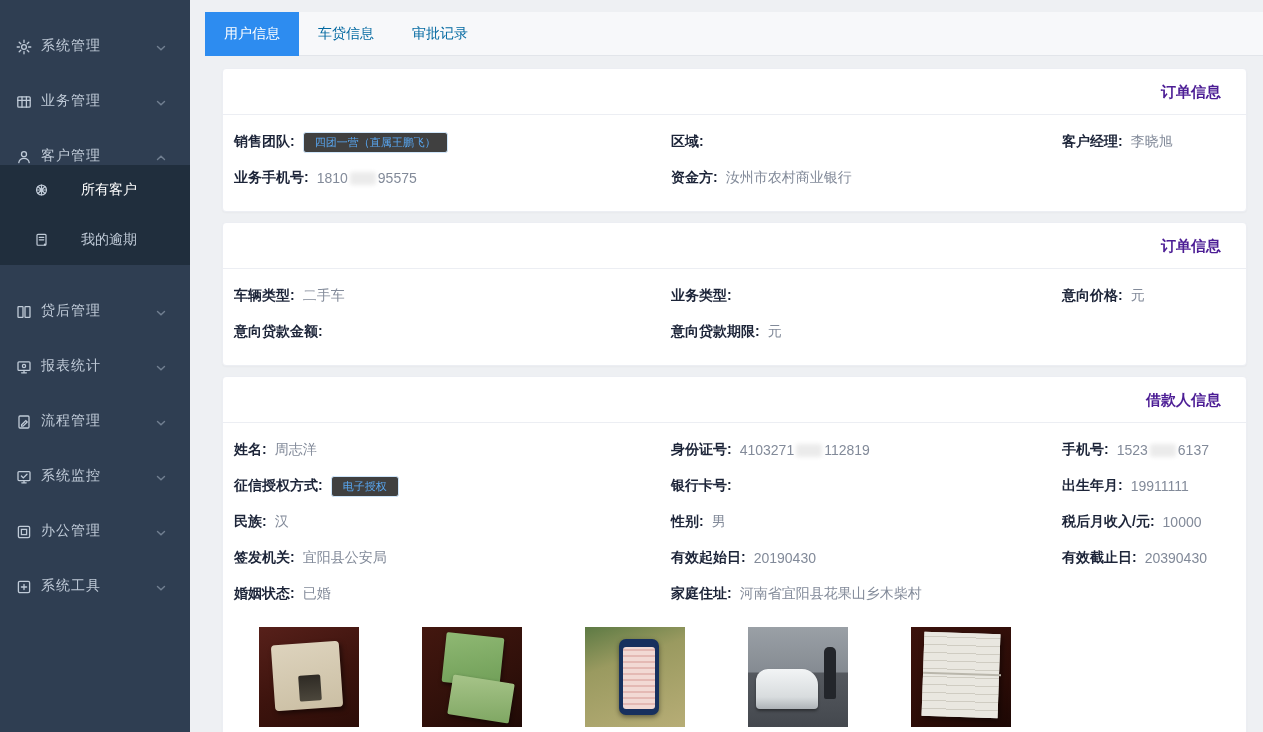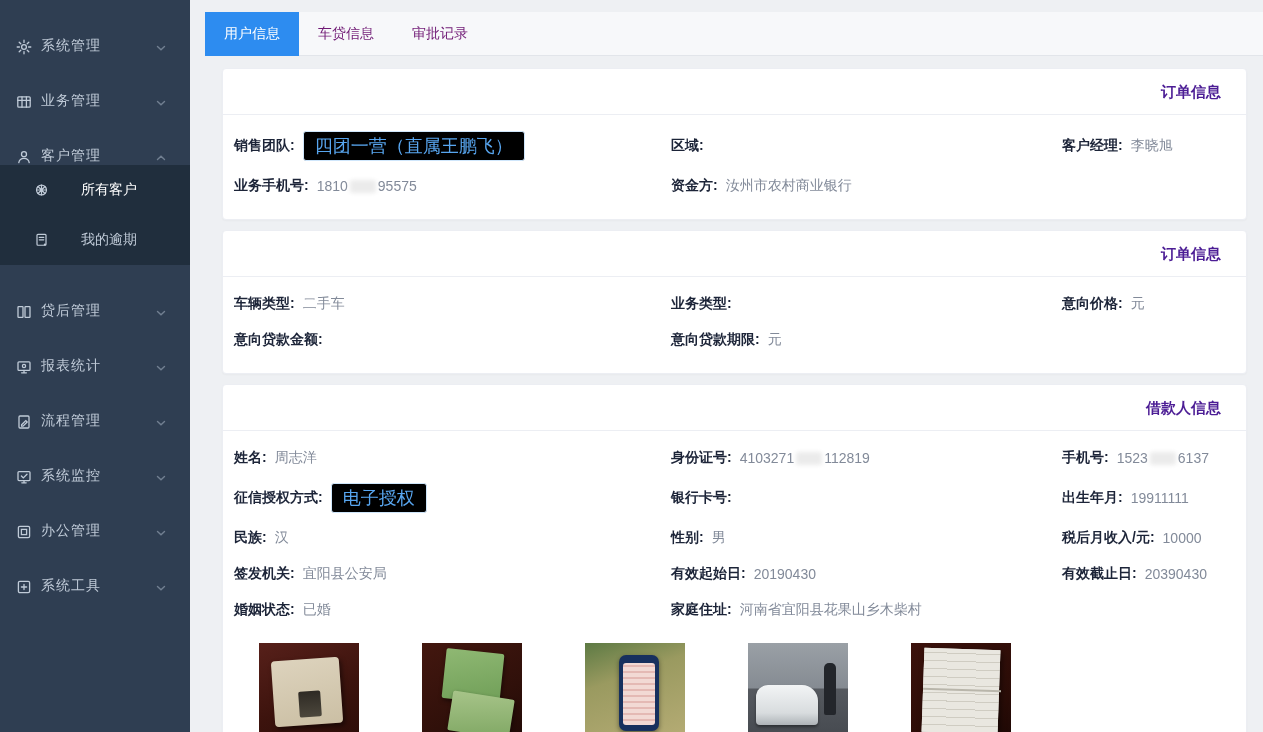--- a/index.html
+++ b/index.html
@@ -15,33 +15,33 @@
   .submenu { background:#202e3d; }
   .sub-item { display:flex; align-items:center; height:50px; padding-left:34px; color:#c0cbd8; font-size:14px; cursor:pointer;gap:24px; }
   .sub-item .ic { width:15px; height:15px; margin-right:8px; display:flex; align-items:center; }
   .sub-item.no-icon { padding-left:57px; }
   .sub-item.active { color:#ffffff; }
   svg.icon { display:block; }
 
   
   .main { flex:1; height:732px; overflow:hidden; }
   .tabbar { display:flex; margin:12px 0 0 15px; height:44px; background:#f7f8fa; border-bottom:1px solid #e2e5ea; }
-  .tab { width:94px; height:44px; display:flex; align-items:center; justify-content:center; font-size:14px; color:#701a75; cursor:pointer; }
+  .tab { width:94px; height:44px; display:flex; align-items:center; justify-content:center; font-size:14px; color:#0369a1; cursor:pointer; }
   .tab.active { background:#2d8cf0; color:#ffffff; }
 
   .cards { padding:12px 16px 0 32px; }
   .card { background:#ffffff; border:1px solid #eceef3; border-radius:4px; box-shadow:0 1px 2px rgba(0,0,0,0.03); margin-bottom:10px; }
   .card:last-child { margin-bottom:0; min-height:360px; }
   .card-title { font-size:15px; font-weight:bold; color:#4c1d95; padding:14px 25px 12px; border-bottom:1px solid #eceef3;text-align:right; }
   .card-body { padding:16px 11px 8px; }
   .field-row { display:grid; grid-template-columns:437px 391px 1fr; margin-bottom:14px; align-items:center; }
   .cell { font-size:14px; white-space:nowrap; min-height:22px; display:flex; align-items:center; }
   .cell .flabel { font-weight:bold; color:#1c2438; margin-right:8px; }
   .cell .fval { color:#828a99; }
-  .tag { display:inline-block; background:#000000; border:1px solid #cfe6fb; color:#58a6f0; border-radius:3px; padding:2px 11px; font-size:18px; }
+  .tag { display:inline-block; background:#404040; border:1px solid #cfe6fb; color:#58a6f0; border-radius:3px; padding:2px 11px; font-size:11px; }
   .maskbox { display:inline-block; width:26px; height:13px; background:#ebebeb; border-radius:2px; filter:blur(2px); margin:0 2px; vertical-align:-1px; }
 
   
   .photos { display:flex; gap:63px; padding:8px 0 0 25px; }
   .photo-wrap { width:100px; flex:none; }
   .thumb { width:100px; height:100px; position:relative; overflow:hidden; cursor:pointer; }
 
   .ph-idcard { background:linear-gradient(155deg,#57201a 0%,#3c130d 55%,#2c0d08 100%); }
   .ph-idcard::before { content:""; position:absolute; left:14px; top:16px; width:68px; height:66px; background:linear-gradient(170deg,#ddd3bd,#cbbfa4); border-radius:4px; transform:rotate(-4deg); box-shadow:2px 3px 5px rgba(0,0,0,.5); }
   .ph-idcard::after { content:""; position:absolute; left:40px; top:48px; width:22px; height:26px; background:linear-gradient(#2e2a24,#4c473c); border-radius:2px; transform:rotate(-4deg); }

